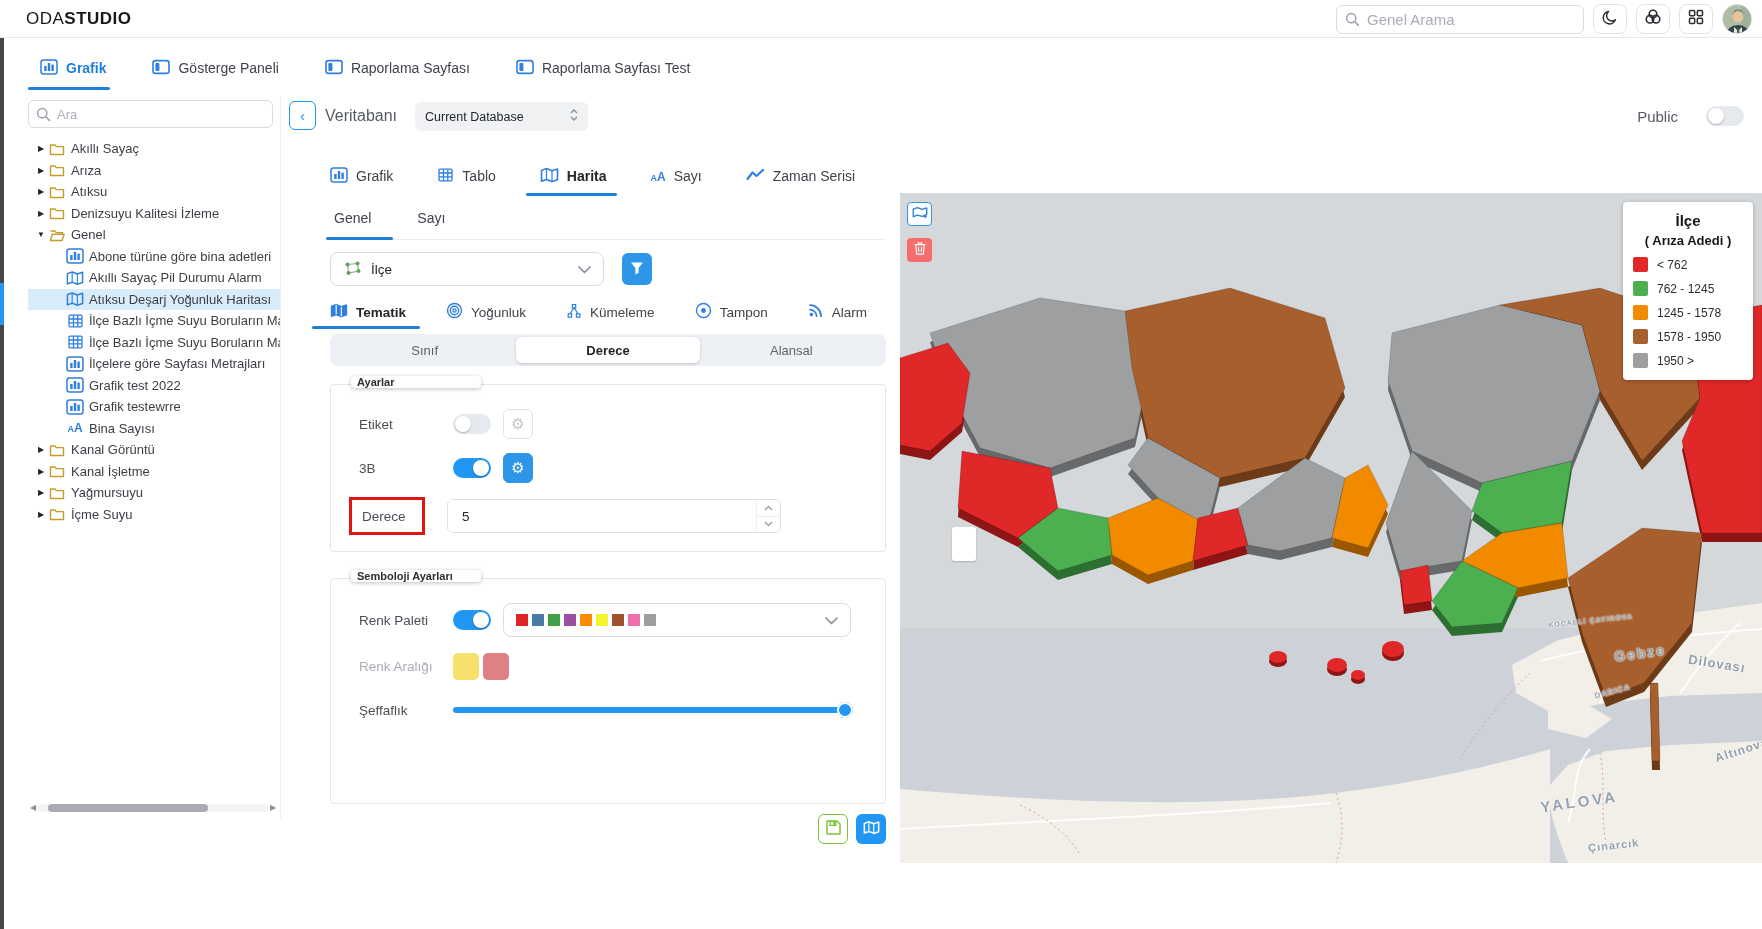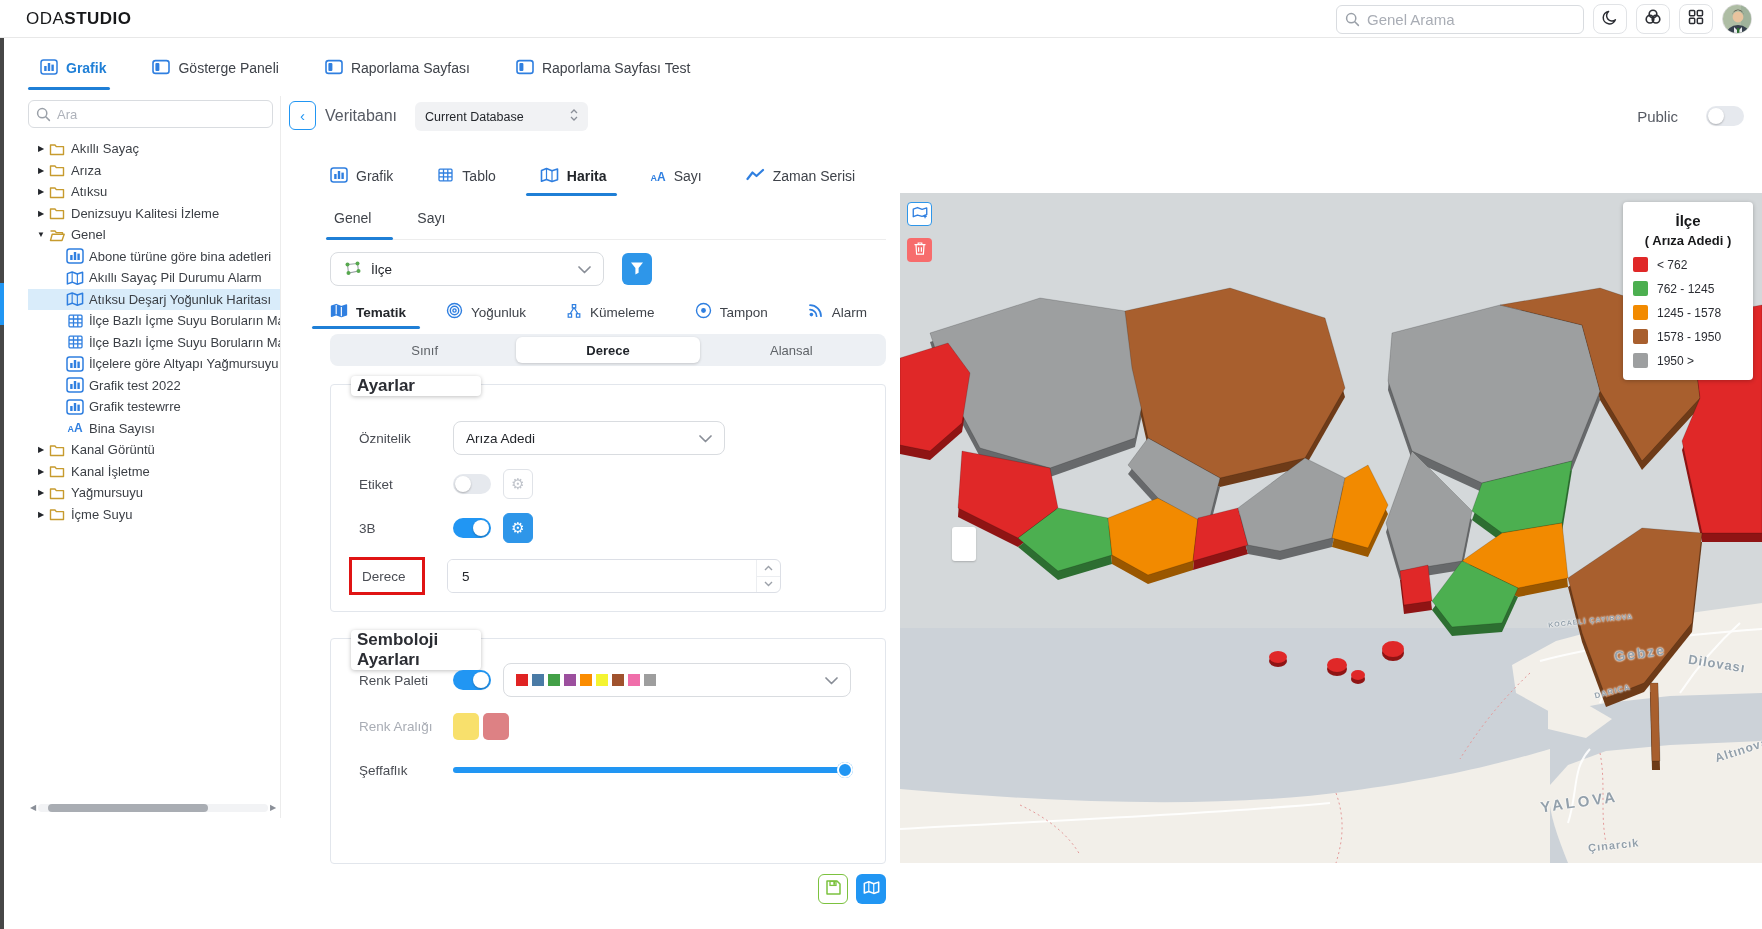--- a/index.html
+++ b/index.html
@@ -101,21 +101,21 @@
     background:#1f7fd6; border-radius:2px; }
   .segmented { margin-top:10px; height:32px; background:#edf0f4; border-radius:8px; display:flex;
     padding:3px; }
   .segment { flex:1; display:flex; align-items:center; justify-content:center; font-size:13px;
     color:#5f6368; cursor:pointer; border-radius:6px; }
   .segment.active { background:#fff; color:#1f2329; font-weight:700; box-shadow:0 1px 3px rgba(0,0,0,.18); }
 
   .fieldset { position:relative; border:1px solid #e2e6ec; border-radius:4px; margin-top:18px;
     padding:24px 0 16px 0; }
   .fieldset > .legend { position:absolute; top:-9px; left:20px; background:#fff; padding:0 6px;
-    font-size:17px; font-weight:700; color:#2b2d33; }
+    font-size:11px; font-weight:700; color:#2b2d33; }
   .frow { display:flex; align-items:center; margin:0 18px 14px 28px; min-height:30px; }
   .frow:last-child { margin-bottom:0; }
   .flabel { width:94px; flex:none; font-size:13.5px; color:#4a4d54; }
   .flabel.disabled { color:#a9adb5; }
   .fctl { display:flex; align-items:center; gap:12px; flex:1; }
   .oz-select { width:272px; height:34px; border:1px solid #d9dce0; border-radius:8px; display:flex;
     align-items:center; padding:0 12px; font-size:13.5px; color:#23262b; cursor:pointer; }
   .oz-select .chev { margin-left:auto; }
   .gear-btn { width:30px; height:30px; border-radius:6px; border:1px solid #e0e3e8; background:#fff;
     display:flex; align-items:center; justify-content:center; font-size:15px; color:#c0c4cb; cursor:pointer; }
@@ -357,21 +357,21 @@
         </div>
         <div class="tree-row" style="padding-left: 38px;">
           <span class="icn">
             <svg width="18" height="16" viewBox="0 0 18 16">
               <rect x="1" y="1" width="16" height="14" rx="2.5" fill="none" stroke="#2f7fe0" stroke-width="1.5"></rect>
               <rect x="4.2" y="7" width="2.4" height="5" fill="#2f7fe0"></rect>
               <rect x="7.8" y="4" width="2.4" height="8" fill="#2f7fe0"></rect>
               <rect x="11.4" y="5.6" width="2.4" height="6.4" fill="#2f7fe0"></rect>
             </svg>
           </span>
-          <span>İlçelere göre Altyapı Yağmursuyu</span>
+          <span>İlçelere göre Sayfası Metrajları</span>
         </div>
         <div class="tree-row" style="padding-left: 38px;">
           <span class="icn">
             <svg width="18" height="16" viewBox="0 0 18 16">
               <rect x="1" y="1" width="16" height="14" rx="2.5" fill="none" stroke="#2f7fe0" stroke-width="1.5"></rect>
               <rect x="4.2" y="7" width="2.4" height="5" fill="#2f7fe0"></rect>
               <rect x="7.8" y="4" width="2.4" height="8" fill="#2f7fe0"></rect>
               <rect x="11.4" y="5.6" width="2.4" height="6.4" fill="#2f7fe0"></rect>
             </svg>
           </span>
@@ -562,31 +562,20 @@
 
     <div class="segmented">
         <div class="segment">Sınıf</div>
         <div class="segment active">Derece</div>
         <div class="segment">Alansal</div>
       </div>
 
     <div class="fieldset">
       <span class="legend">Ayarlar</span>
 
-      <div class="frow" style="margin-top:12px;">
-        <span class="flabel">Öznitelik</span>
-        <div class="fctl">
-          <div class="oz-select">
-            <span>Arıza Adedi</span>
-            <span class="chev"><svg width="13" height="8" viewBox="0 0 13 8">
-                  <polyline points="1,1 6.5,6.5 12,1" fill="none" stroke="#8a8f98" stroke-width="1.7" stroke-linecap="round" stroke-linejoin="round"></polyline>
-                </svg></span>
-          </div>
-        </div>
-      </div>
 
       <div class="frow">
         <span class="flabel">Etiket</span>
         <div class="fctl">
           <div class="toggle">
               <div class="knob"></div>
             </div>
           <div class="gear-btn">⚙</div>
         </div>
       </div>

